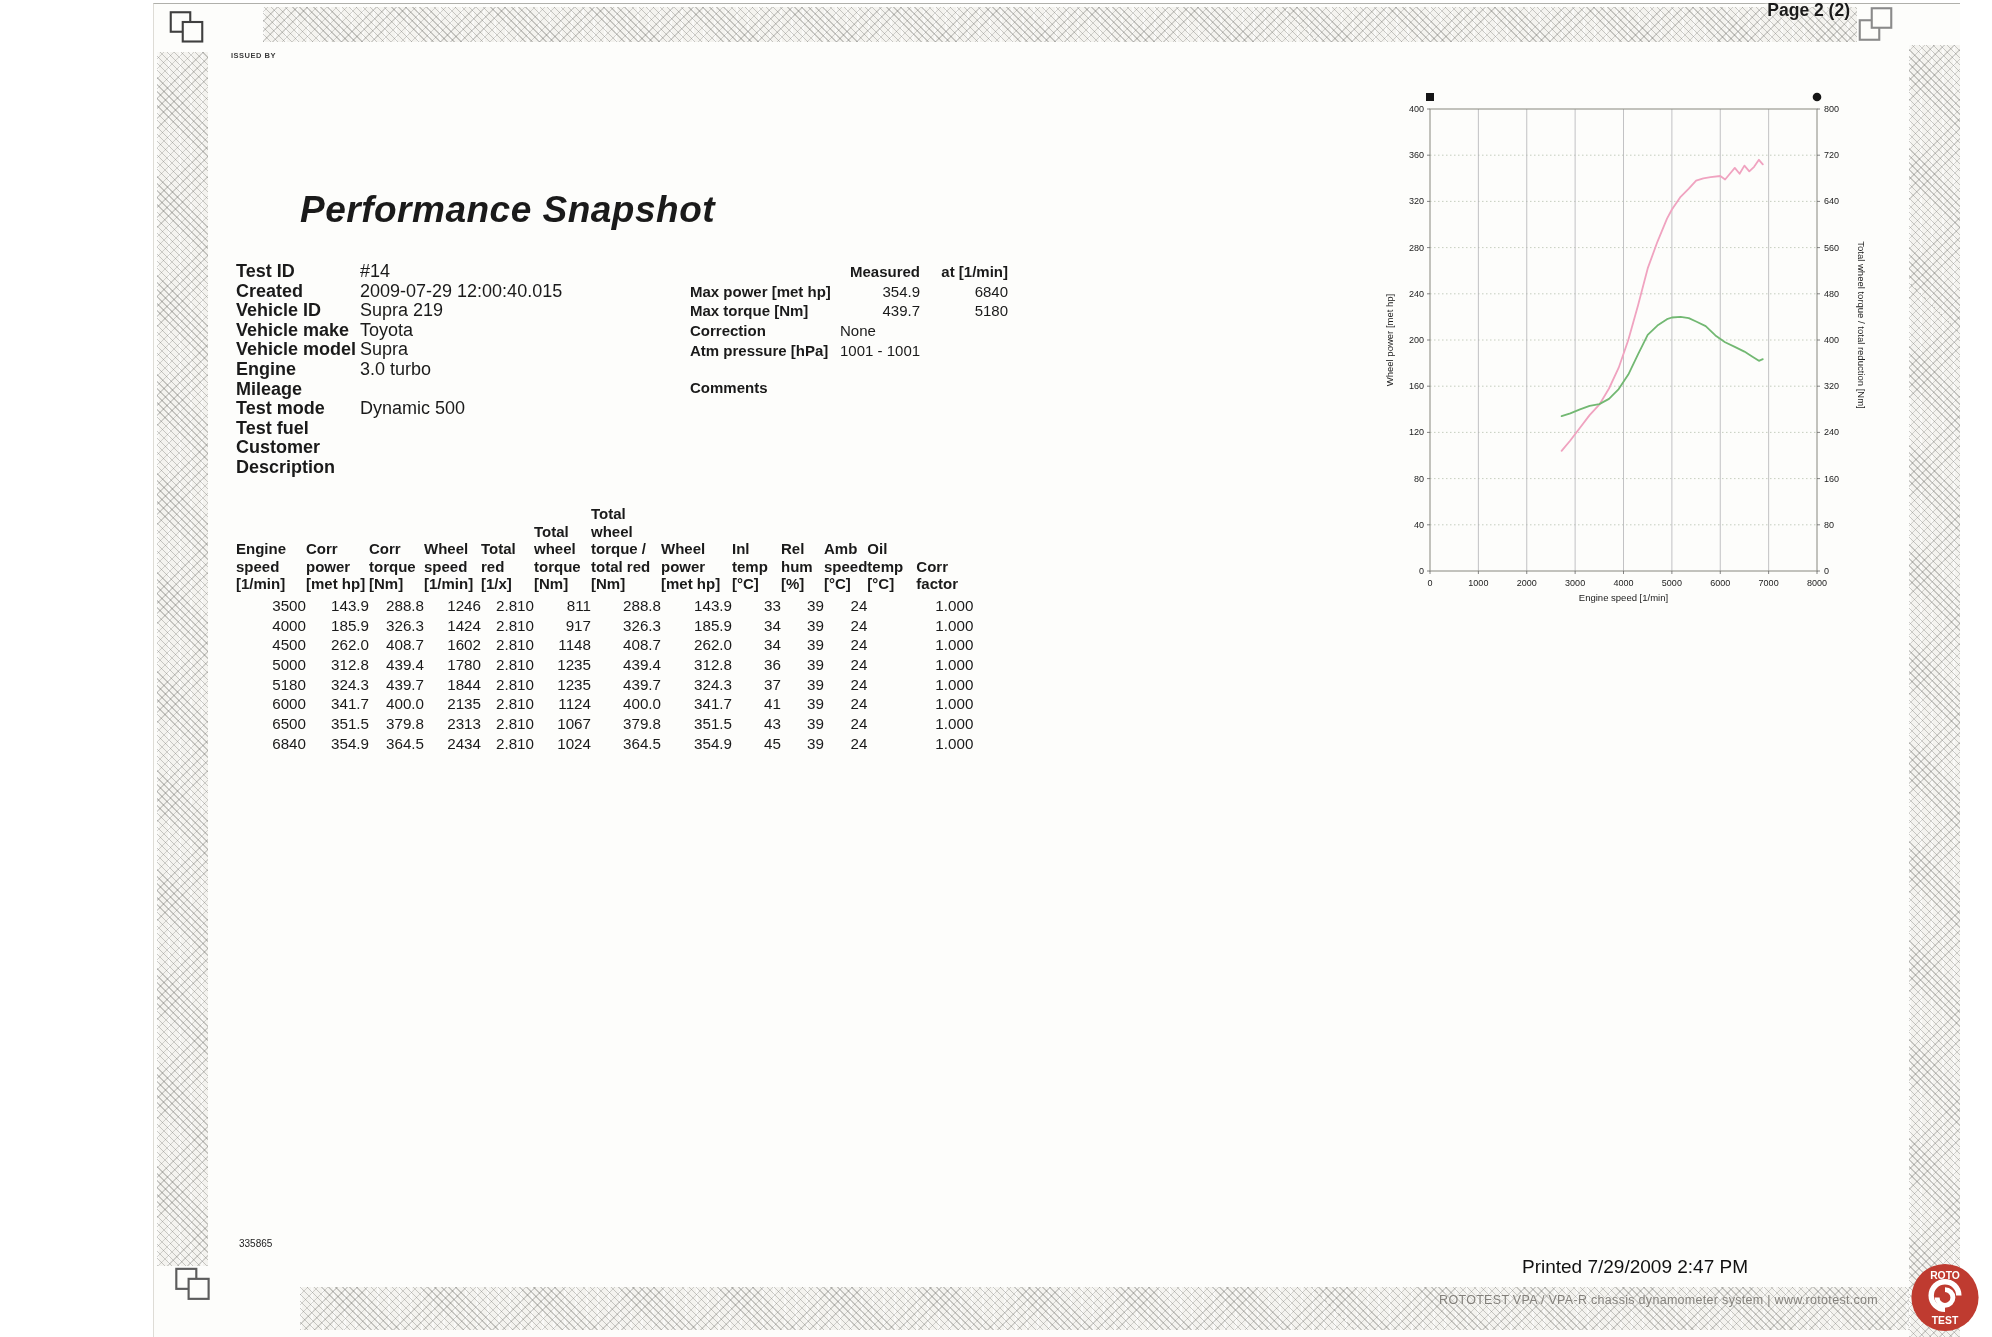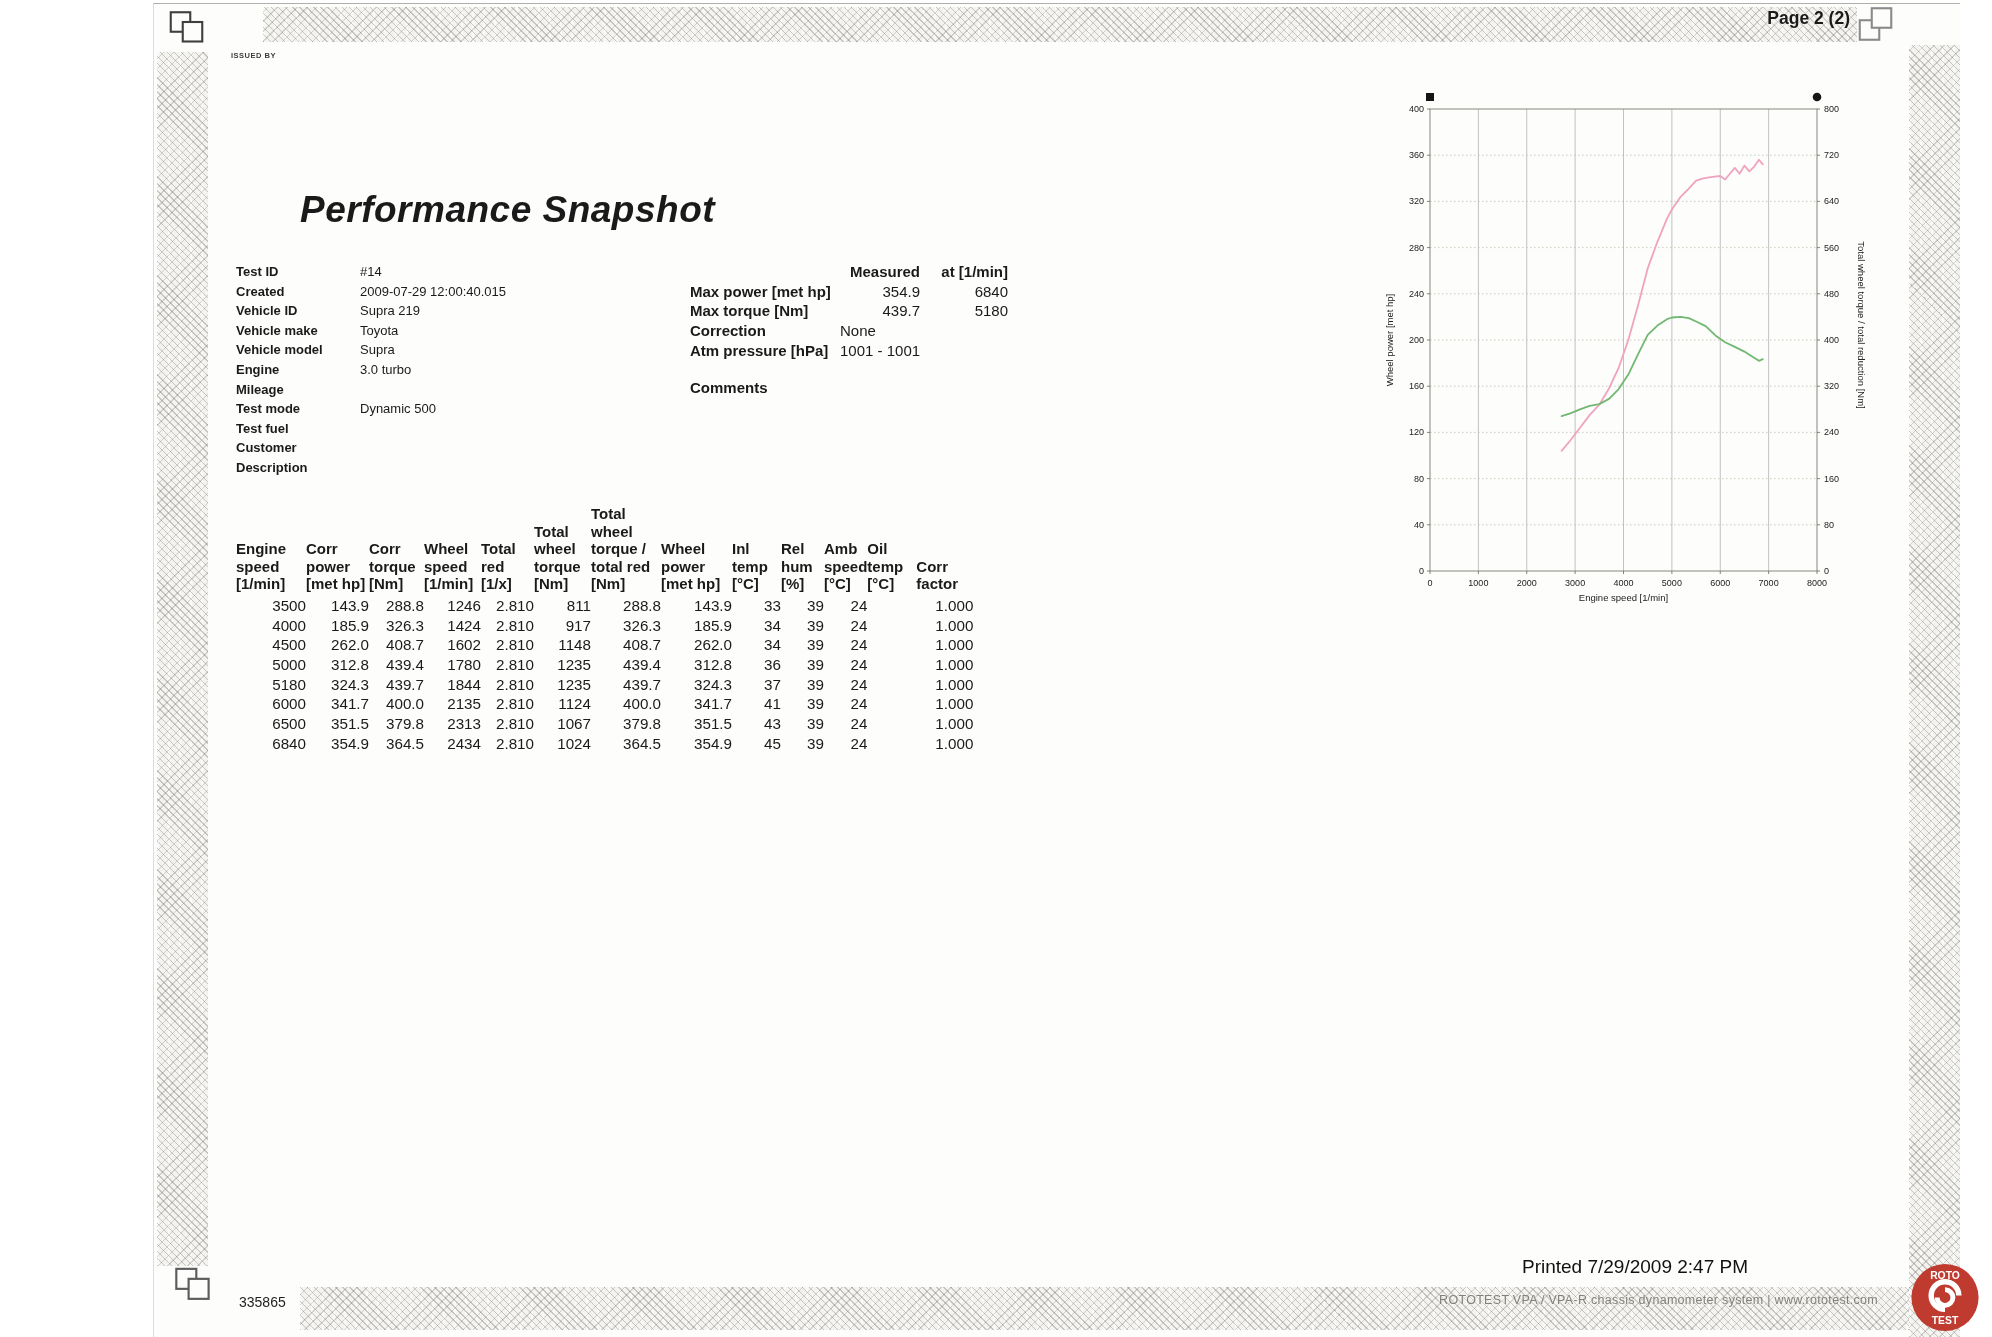--- a/index.html
+++ b/index.html
@@ -11,29 +11,29 @@
   .hatch{position:absolute;background-color:#f4f3ef;
     background-image:
       repeating-linear-gradient(45deg, rgba(90,90,85,.30) 0 1px, rgba(0,0,0,0) 1px 5px),
       repeating-linear-gradient(-45deg, rgba(90,90,85,.24) 0 1px, rgba(0,0,0,0) 1px 7px),
       repeating-linear-gradient(90deg, rgba(255,255,255,.55) 0 2px, rgba(0,0,0,0) 2px 11px);}
   .hatch-top{left:263px;top:7px;width:1594px;height:35px}
   .hatch-left{left:157px;top:52px;width:51px;height:1214px}
   .hatch-right{left:1909px;top:45px;width:51px;height:1292px}
   .hatch-bottom{left:300px;top:1287px;width:1609px;height:43px}
   .corner-icon{position:absolute}
-  .page-label{position:absolute;left:1630px;top:8px;width:220px;text-align:right;
+  .page-label{position:absolute;left:1630px;top:0;width:220px;text-align:right;
     font-size:17.5px;font-weight:bold;text-shadow:0 0 4px #f4f3ef,0 0 6px #f4f3ef}
   .issued-by{position:absolute;left:231px;top:51px;font-size:7.5px;font-weight:bold;
     letter-spacing:.5px;color:#3c3c3c}
   .doc-title{position:absolute;left:300px;top:189px;width:670px;text-align:left;
     font-size:37px;font-weight:bold;font-style:italic;letter-spacing:.5px}
   
   .info-left{position:absolute;left:236px;top:262px;width:430px}
-  .info-row{height:19.6px;line-height:19.6px;font-size:13px;white-space:nowrap}
+  .info-row{height:19.6px;line-height:19.6px;font-size:18px;white-space:nowrap}
   .ilab{display:inline-block;width:124px;font-weight:bold}
   .ival{font-weight:normal}
   
   .info-right{position:absolute;left:690px;top:262px;width:330px}
   .irow{height:19.7px;line-height:19.7px;font-size:15px;white-space:nowrap}
   .rlab{display:inline-block;width:150px;font-weight:bold}
   .rmeas{display:inline-block;width:80px;text-align:right}
   .rat{display:inline-block;width:88px;text-align:right}
   .rhead{font-weight:bold}
   .rval{font-weight:normal}
@@ -43,21 +43,21 @@
   .data-table th{vertical-align:bottom;text-align:left;font-size:15px;font-weight:bold;
     line-height:17.6px;white-space:pre-line;padding:0 0 3px 0}
   .data-table td{text-align:right;font-size:15.2px;font-weight:normal;height:19.7px;
     line-height:19.7px;padding:0;white-space:nowrap}
   
   .chart-wrap{position:absolute;left:1378px;top:78px;width:505px;height:535px}
   
   .printed{position:absolute;left:1400px;top:1256px;width:470px;text-align:center;font-size:19px;color:#111}
   .brand-line{position:absolute;left:1000px;top:1293px;width:878px;text-align:right;font-size:12.5px;
     color:#83807b;letter-spacing:.3px;text-shadow:0 0 3px #f4f3ef,0 0 5px #f4f3ef}
-  .doc-number{position:absolute;left:239px;top:1294px;font-size:14px;color:#222;
+  .doc-number{position:absolute;left:239px;top:1238px;font-size:10px;color:#222;
     text-shadow:0 0 3px #fff}
   .logo{position:absolute;left:1903px;top:1258px;width:84px;height:79px}
 </style>
 </head>
 <body>
 
 <div id="canvas">
   <div class="page-bg"></div>
 
   <div class="hatch hatch-top"></div>

